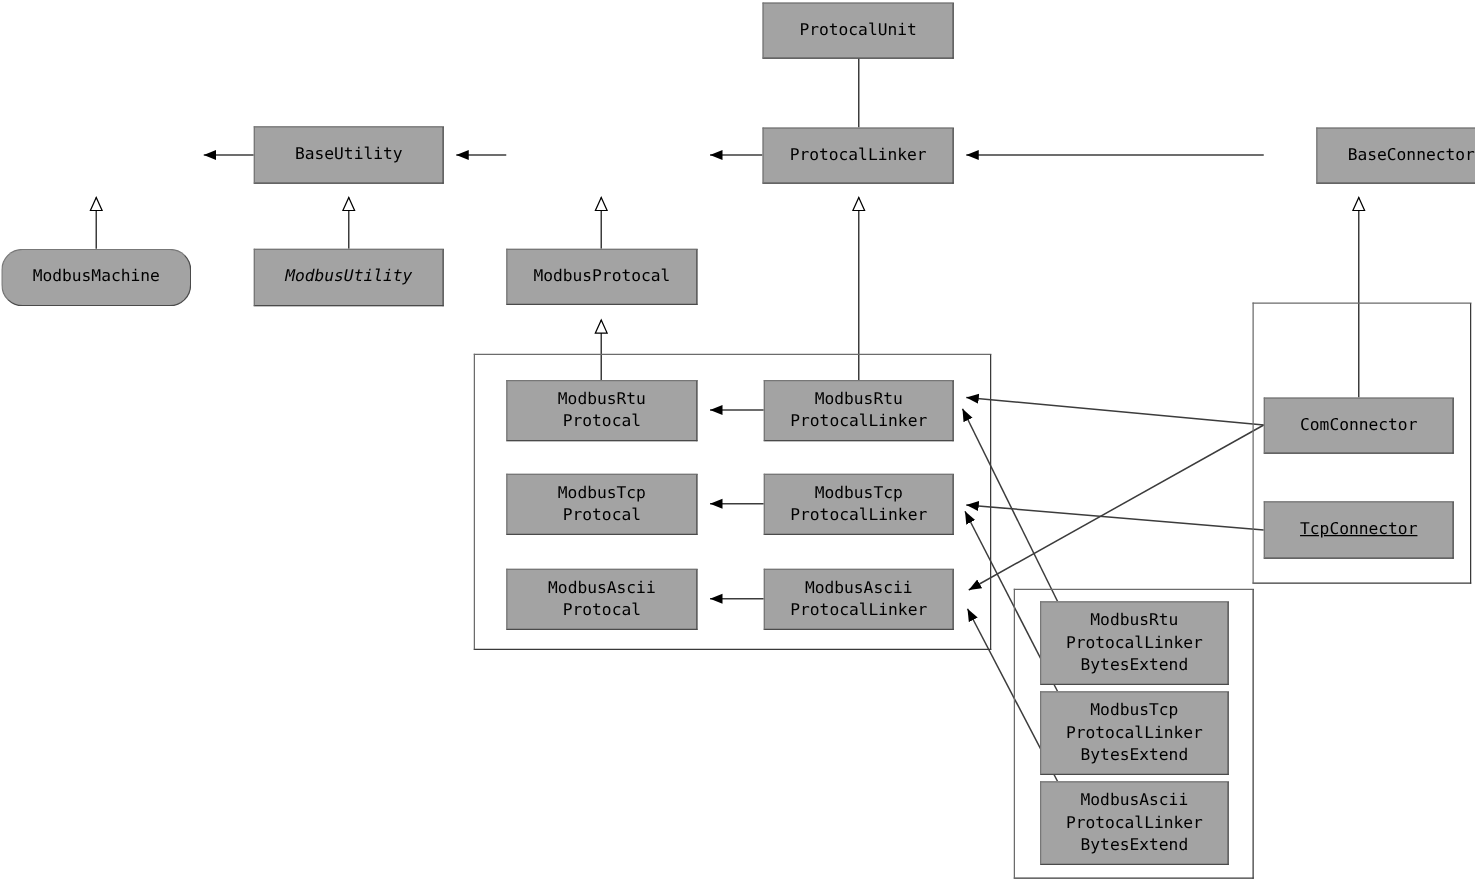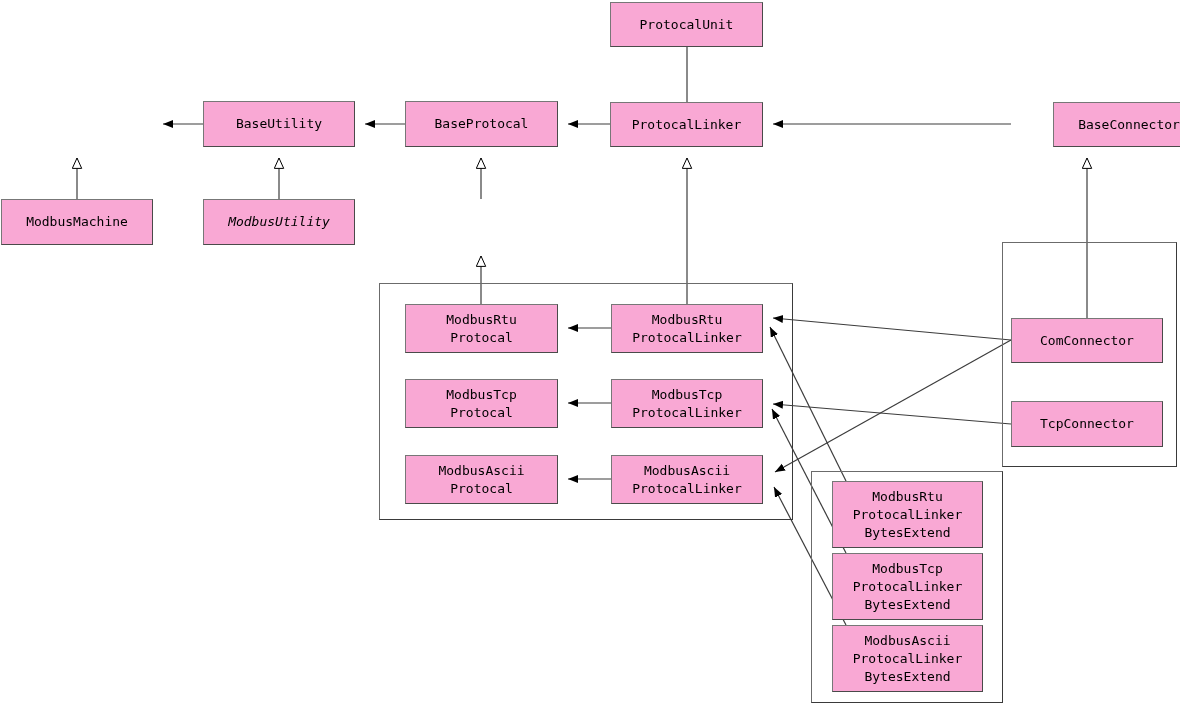--- a/index.html
+++ b/index.html
@@ -19,21 +19,21 @@
     position: absolute;
     left: 0;
     top: 0;
     width: 1180px;
     height: 709px;
     pointer-events: none;
   }
   .node {
     position: absolute;
     box-sizing: border-box;
-    background: #f9a8d4;
+    background: #a3a3a3;
     border: 1px solid #4a4a4a;
     border-left-color: #777777;
     border-top-color: #777777;
     display: flex;
     align-items: center;
     justify-content: center;
     text-align: center;
     color: #000000;
     font-size: 13px;
     line-height: 18px;
@@ -98,45 +98,45 @@
       <line x1="1011" y1="340" x2="773" y2="318" marker-end="url(#solidArrow)"></line>
       <line x1="1011" y1="340" x2="775" y2="472" marker-end="url(#solidArrow)"></line>
       <line x1="1011" y1="424" x2="773" y2="404" marker-end="url(#solidArrow)"></line>
 
       <line x1="846" y1="481" x2="770" y2="327" marker-end="url(#solidArrow)"></line>
       <line x1="846" y1="553" x2="772" y2="409" marker-end="url(#solidArrow)"></line>
       <line x1="846" y1="625" x2="774" y2="487" marker-end="url(#solidArrow)"></line>
     </g>
   </svg>
 
-  <div class="node" id="n-modbus_machine" style="left: 1px; top: 199px; width: 152px; height: 46px;">
+  <div class="node" id="n-modbus_machine" style="left: 1px; top: 199px; width: 152px; height: 46px; border-radius: 17px;">
     <span class="lbl">ModbusMachine</span>
   </div>
   <div class="node" id="n-base_utility" style="left: 203px; top: 101px; width: 152px; height: 46px; text-align: center;">
     <span class="lbl">BaseUtility</span>
   </div>
   <div class="node" id="n-modbus_utility" style="left: 203px; top: 199px; width: 152px; height: 46px; font-style: italic;">
     <span class="lbl">ModbusUtility</span>
   </div>
-  <div class="node" id="n-base_protocal" style="left: 405px; top: 101px; width: 153px; height: 46px;">
-    <span class="lbl">BaseProtocal</span>
+  <div class="node" id="n-modbus_protocal" style="left: 405px; top: 199px; width: 153px; height: 45px;">
+    <span class="lbl">ModbusProtocal</span>
   </div>
   <div class="node" id="n-protocal_unit" style="left: 610px; top: 2px; width: 153px; height: 45px;">
     <span class="lbl">ProtocalUnit</span>
   </div>
   <div class="node" id="n-protocal_linker" style="left: 610px; top: 102px; width: 153px; height: 45px;">
     <span class="lbl">ProtocalLinker</span>
   </div>
   <div class="node" id="n-base_connector" style="left: 1053px; top: 102px; width: 152px; height: 45px;">
     <span class="lbl">BaseConnector</span>
   </div>
   <div class="node" id="n-com_connector" style="left: 1011px; top: 318px; width: 152px; height: 45px; align-items: center;">
     <span class="lbl">ComConnector</span>
   </div>
-  <div class="node" id="n-tcp_connector" style="left: 1011px; top: 401px; width: 152px; height: 46px;">
+  <div class="node" id="n-tcp_connector" style="left: 1011px; top: 401px; width: 152px; height: 46px; text-decoration: underline;">
     <span class="lbl">TcpConnector</span>
   </div>
   <div class="node" id="n-modbus_rtu_protocal" style="left: 405px; top: 304px; width: 153px; height: 49px;">
     <span class="lbl">ModbusRtu
 Protocal</span>
   </div>
   <div class="node" id="n-modbus_tcp_protocal" style="left: 405px; top: 379px; width: 153px; height: 49px;">
     <span class="lbl">ModbusTcp
 Protocal</span>
   </div>

